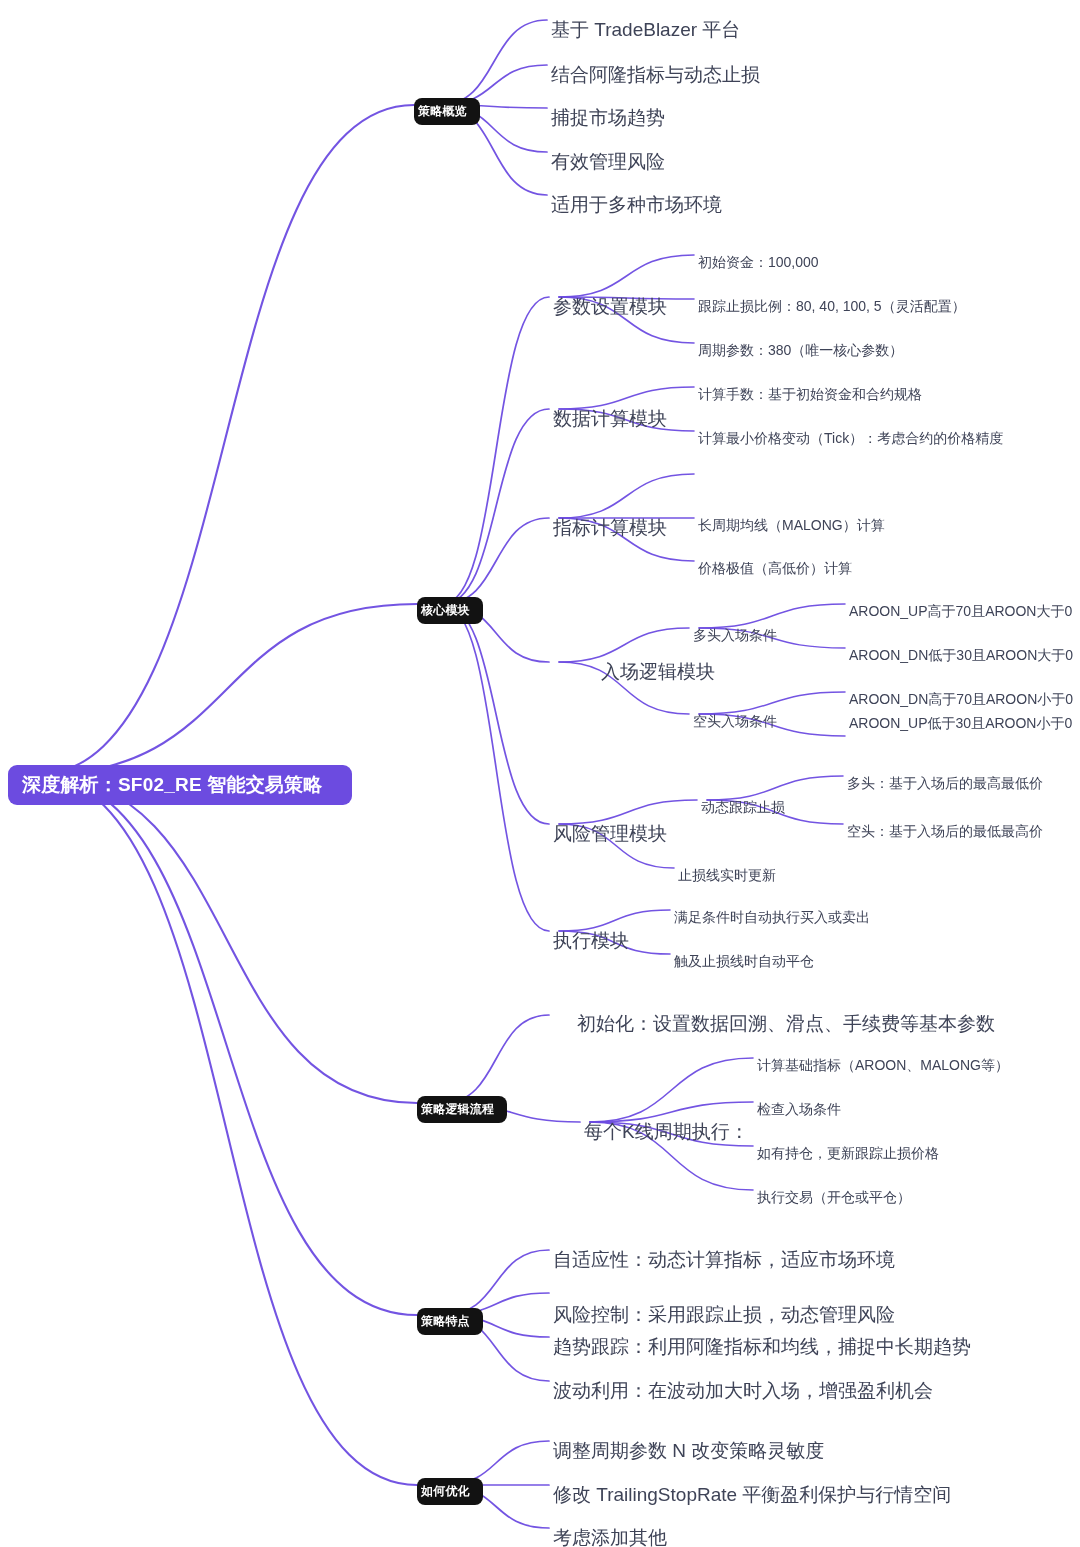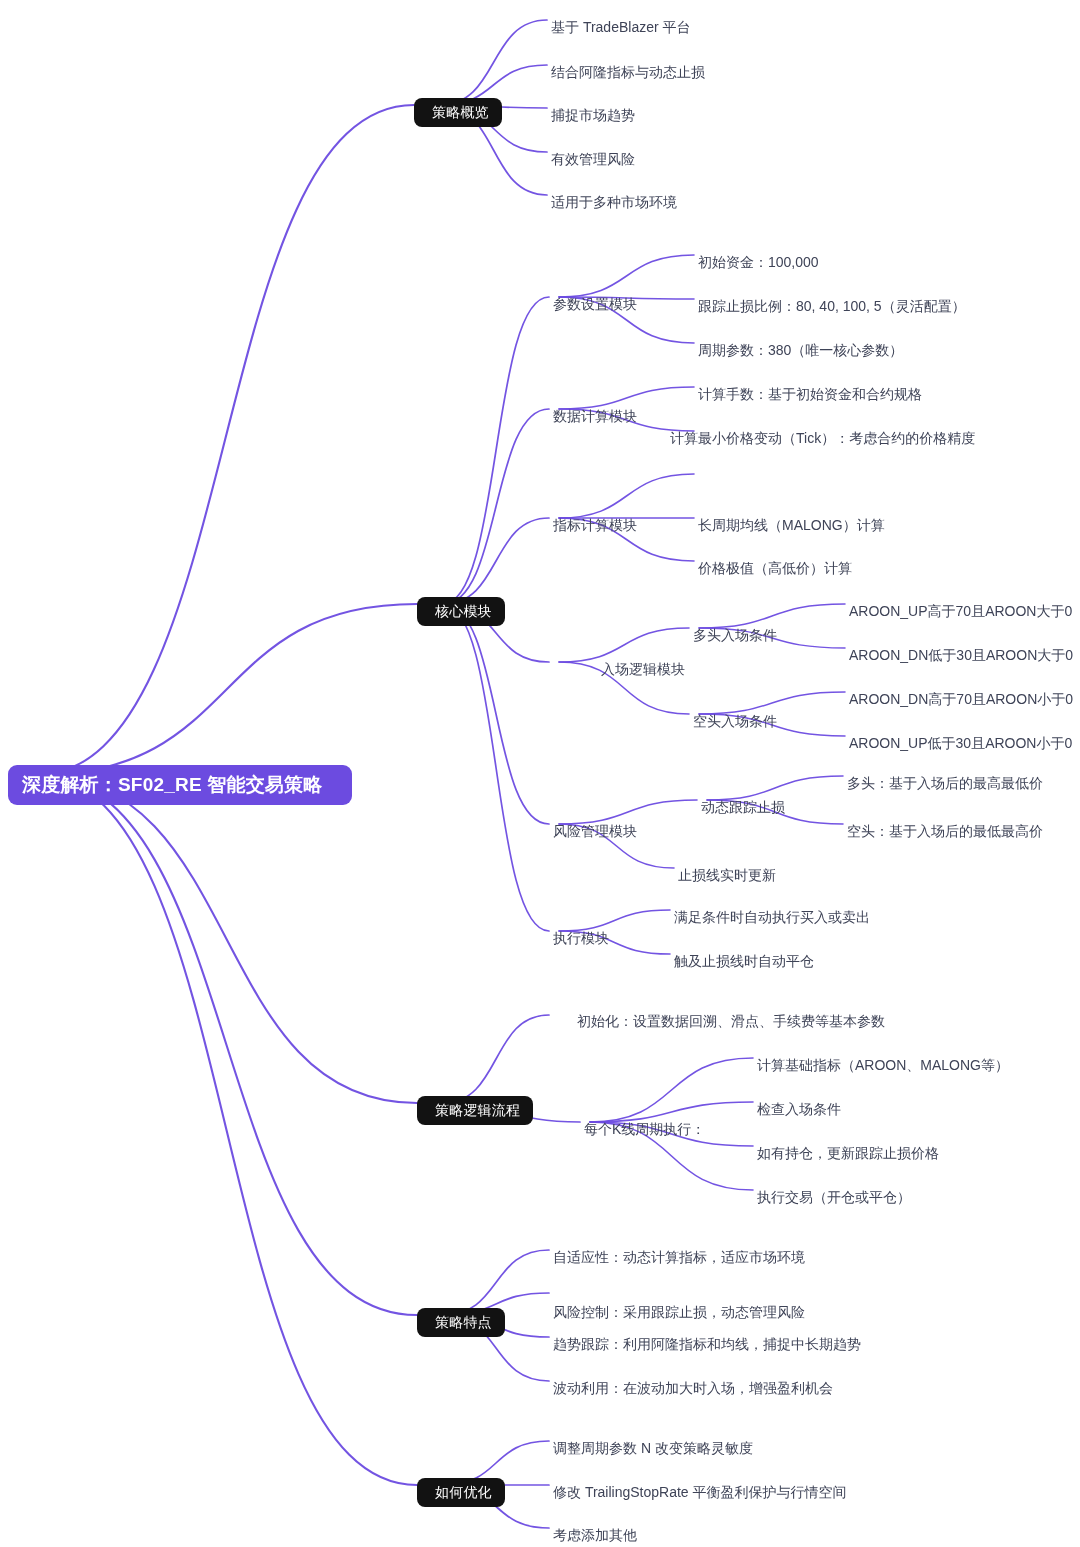--- a/index.html
+++ b/index.html
@@ -37,30 +37,30 @@
     font-weight: bold;
     font-size: 19px;
     padding: 10px 30px 11px 14px;
     border-radius: 9px;
     letter-spacing: 0.2px;
   }
   
   .node.branch {
     background: #121212;
     color: #ffffff;
-    font-weight: normal;
-    font-size: 14px;
-    padding: 7px 13px 8px 18px;
+    font-weight: bold;
+    font-size: 12px;
+    padding: 7px 13px 8px 4px;
     border-radius: 8px;
     letter-spacing: 0.2px;
   }
   
   .node.leaf {
     color: #3E4357;
-    font-size: 14px;
+    font-size: 19px;
     font-weight: 400;
     padding: 2px 0;
   }
   .node.leaf.sub {
     color: #3E4357;
     font-size: 14px;
   }
 </style>
 </head>
 <body>
@@ -124,31 +124,31 @@
     <div class="node leaf" style="left: 551px; top: 106px;">捕捉市场趋势</div>
     <div class="node leaf" style="left: 551px; top: 150px;">有效管理风险</div>
     <div class="node leaf" style="left: 551px; top: 193px;">适用于多种市场环境</div>
     <div class="node branch" style="left: 417px; top: 596.5px;">核心模块</div>
     <div class="node leaf" style="left: 553px; top: 295px;">参数设置模块</div>
     <div class="node leaf sub" style="left: 698px; top: 253px;">初始资金：100,000</div>
     <div class="node leaf sub" style="left: 698px; top: 297px;">跟踪止损比例：80, 40, 100, 5（灵活配置）</div>
     <div class="node leaf sub" style="left: 698px; top: 341px;">周期参数：380（唯一核心参数）</div>
     <div class="node leaf" style="left: 553px; top: 407px;">数据计算模块</div>
     <div class="node leaf sub" style="left: 698px; top: 385px;">计算手数：基于初始资金和合约规格</div>
-    <div class="node leaf sub" style="left: 670px; top: 429px;">计算最小价格变动（Tick）：考虑合约的价格精度</div>
+    <div class="node leaf sub" style="left: 698px; top: 429px;">计算最小价格变动（Tick）：考虑合约的价格精度</div>
     <div class="node leaf" style="left: 553px; top: 516px;">指标计算模块</div>
     <div class="node leaf sub" style="left: 698px; top: 516px;">长周期均线（MALONG）计算</div>
     <div class="node leaf sub" style="left: 698px; top: 559px;">价格极值（高低价）计算</div>
     <div class="node leaf" style="left: 553px; top: 660px; margin-left: 48px;">入场逻辑模块</div>
     <div class="node leaf sub" style="left: 693px; top: 626px;">多头入场条件</div>
     <div class="node leaf sub" style="left: 849px; top: 602px;">AROON_UP高于70且AROON大于0</div>
     <div class="node leaf sub" style="left: 849px; top: 646px;">AROON_DN低于30且AROON大于0</div>
     <div class="node leaf sub" style="left: 693px; top: 712px;">空头入场条件</div>
     <div class="node leaf sub" style="left: 849px; top: 690px;">AROON_DN高于70且AROON小于0</div>
-    <div class="node leaf sub" style="left: 849px; top: 734px;">AROON_UP低于30且AROON小于0</div>
+    <div class="node leaf sub" style="left: 849px; top: 714px;">AROON_UP低于30且AROON小于0</div>
     <div class="node leaf" style="left: 553px; top: 822px;">风险管理模块</div>
     <div class="node leaf sub" style="left: 701px; top: 798px;">动态跟踪止损</div>
     <div class="node leaf sub" style="left: 847px; top: 774px;">多头：基于入场后的最高最低价</div>
     <div class="node leaf sub" style="left: 847px; top: 822px;">空头：基于入场后的最低最高价</div>
     <div class="node leaf sub" style="left: 678px; top: 866px;">止损线实时更新</div>
     <div class="node leaf" style="left: 553px; top: 929px;">执行模块</div>
     <div class="node leaf sub" style="left: 674px; top: 908px;">满足条件时自动执行买入或卖出</div>
     <div class="node leaf sub" style="left: 674px; top: 952px;">触及止损线时自动平仓</div>
     <div class="node branch" style="left: 417px; top: 1095.5px;">策略逻辑流程</div>
     <div class="node leaf" style="left: 553px; top: 1012px; margin-left: 24px;">初始化：设置数据回溯、滑点、手续费等基本参数</div>

